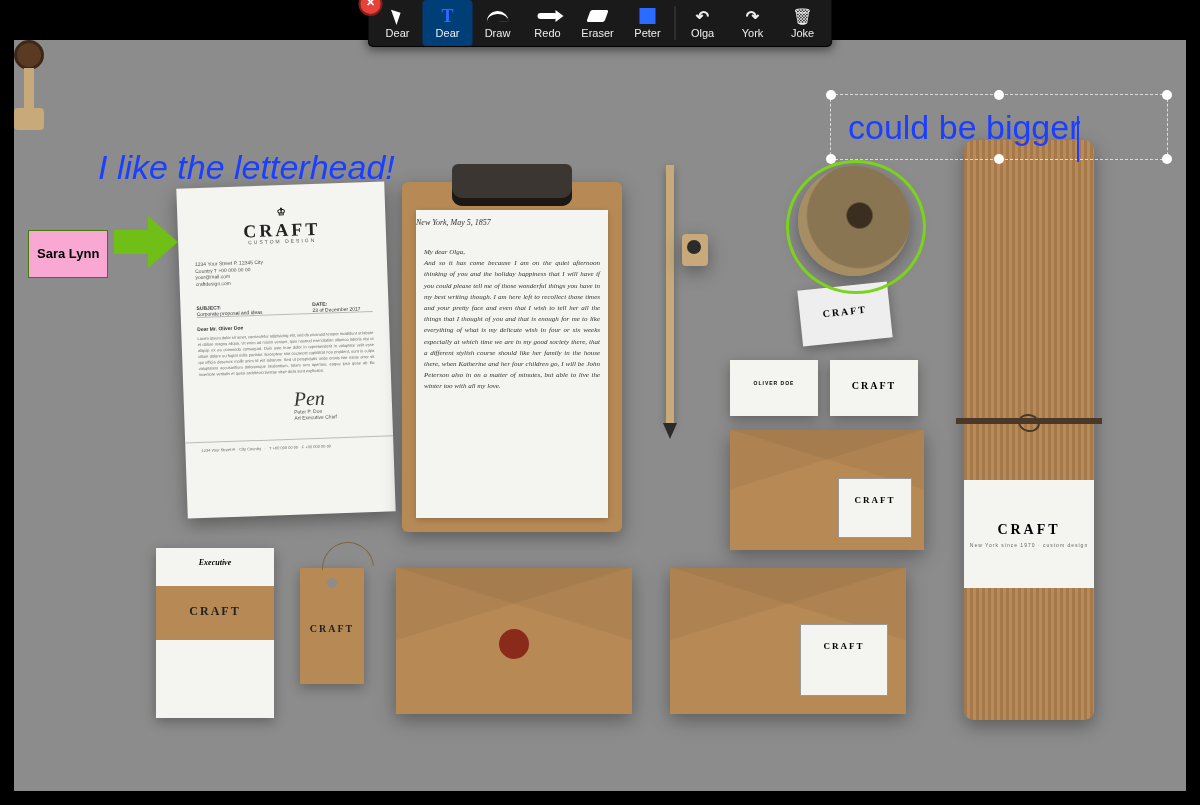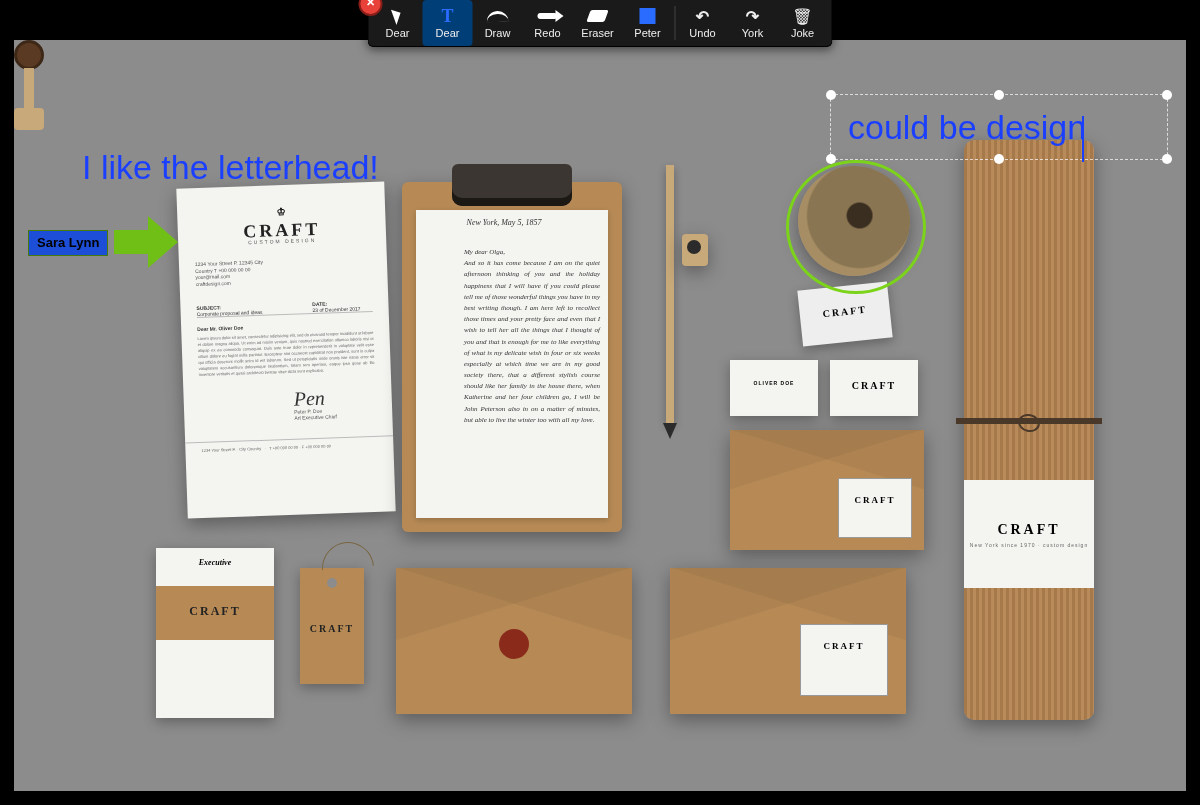--- a/index.html
+++ b/index.html
@@ -21,35 +21,35 @@
   .draw-ic{width:22px;height:8px;border-top:3px solid #fff;border-radius:50% 50% 0 0/100% 100% 0 0;transform:rotate(-2deg);}
   .arrow-ic{width:20px;height:6px;background:#fff;position:relative;border-radius:3px;}
   .arrow-ic:after{content:"";position:absolute;right:-6px;top:-3px;border-left:8px solid #fff;border-top:6px solid transparent;border-bottom:6px solid transparent;}
   .eraser-ic{width:18px;height:12px;background:#fff;border-radius:2px;transform:skewX(-20deg);}
   .square-ic{width:16px;height:16px;background:#2a6cff;}
   .undo-ic,.redo-ic{font-size:18px;font-weight:700;}
   .trash-ic{font-size:16px;}
   
   .ann{position:absolute;}
   .blue-txt{color:#1b3fff;font:400 34px/1 Helvetica,Arial,sans-serif;white-space:nowrap;}
-  #txt1{left:68px;top:110px;}
+  #txt1{left:84px;top:110px;font-style:italic;}
   #txt2{left:834px;top:70px;}
   
   .sel-box{position:absolute;left:816px;top:54px;width:336px;height:64px;
     border:1px dashed rgba(255,255,255,.7);}
   .sel-box .h{position:absolute;width:10px;height:10px;border-radius:50%;background:#fff;}
   .sel-box .h.tl{left:-5px;top:-5px;} .sel-box .h.tr{right:-5px;top:-5px;}
   .sel-box .h.bl{left:-5px;bottom:-5px;} .sel-box .h.br{right:-5px;bottom:-5px;}
   .sel-box .h.tm{left:50%;top:-5px;margin-left:-5px;} .sel-box .h.bm{left:50%;bottom:-5px;margin-left:-5px;}
   .caret{position:absolute;right:2px;top:6px;width:2px;height:46px;background:#1b3fff;}
   
   .circle-draw{position:absolute;left:772px;top:120px;width:134px;height:128px;border:3px solid #7bd31a;border-radius:50%;}
   
-  .name-tag{position:absolute;left:14px;top:190px;background:#1d4ed8;border:1px solid #457a0c;
-    font:600 13px/24px Helvetica;padding:0 8px;height:24px;}
+  .name-tag{position:absolute;left:14px;top:190px;background:#f9a8d4;border:1px solid #457a0c;
+    font:600 13px/24px Helvetica;padding:11px 8px;height:24px;}
   .name-arrow{position:absolute;left:100px;top:176px;width:64px;height:52px;}
   .name-arrow .shaft{position:absolute;left:0;top:14px;width:36px;height:24px;background:#6fbf16;}
   .name-arrow .head{position:absolute;left:34px;top:0;border-left:30px solid #6fbf16;border-top:26px solid transparent;border-bottom:26px solid transparent;}
   
   .item{position:absolute;box-shadow:0 6px 18px rgba(0,0,0,.35);}
   .paper{background:#f4f4f1;}
   .kraft{background:#b78a55;}
   
   .lh{left:168px;top:145px;width:208px;height:330px;transform:rotate(-2deg);}
   .lh .crown{font:700 10px/1 serif;text-align:center;margin-top:22px;}
@@ -60,22 +60,22 @@
   .lh .rule{height:1px;background:#bbb;margin:0 16px;}
   .lh .greet{font:700 5px sans-serif;margin:8px 16px 4px;color:#333;}
   .lh .body{margin:0 16px;font:4px/1.5 sans-serif;color:#666;text-align:justify;}
   .lh .sig{font:italic 20px/1 "Brush Script MT",cursive;margin:14px 0 0 110px;color:#333;}
   .lh .foot{margin-top:18px;border-top:1px solid #bbb;font:4px/1.8 sans-serif;color:#666;padding:4px 16px 0;}
   
   .cb{left:388px;top:142px;width:220px;height:350px;border-radius:6px;}
   .cb .clip{position:absolute;left:50%;top:-18px;transform:translateX(-50%);width:120px;height:42px;
     background:#3b3631;border-radius:6px 6px 10px 10px;box-shadow:inset 0 -8px 0 #1c1915;}
   .cb .sheet{position:absolute;left:14px;top:28px;right:14px;bottom:14px;background:#f4f4f1;box-shadow:0 2px 6px rgba(0,0,0,.2);}
-  .cb .hand{font:italic 7px/1.6 "Brush Script MT",cursive;color:#333;padding:20px 8px;text-align:justify;margin-left:40px;}
-  .cb .date{text-align:center;font:italic 8px "Brush Script MT";color:#333;margin:8px 16px 0 0;}
+  .cb .hand{font:italic 7px/1.6 "Brush Script MT",cursive;color:#333;padding:20px 8px;text-align:justify;}
+  .cb .date{text-align:left;font:italic 8px "Brush Script MT";color:#333;margin:8px 16px 0 0;}
   
   .pencil{left:652px;top:125px;width:8px;height:258px;background:#c7a97a;box-shadow:0 4px 8px rgba(0,0,0,.3);}
   .pencil:before{content:"";position:absolute;bottom:-16px;left:-3px;border-top:16px solid #2b2b2b;border-left:7px solid transparent;border-right:7px solid transparent;}
   
   .sharp{left:668px;top:194px;width:26px;height:32px;background:#c7a97a;border-radius:4px;}
   .sharp:before{content:"";position:absolute;left:5px;top:6px;width:14px;height:14px;border-radius:50%;background:#2b2b2b;}
   
   .twine{left:784px;top:126px;width:112px;height:110px;border-radius:50%;
     background:radial-gradient(circle at 55% 45%,#3a2e20 0 14%,#8a7552 16% 60%,#a68d64 62% 100%);}
   
@@ -228,21 +228,21 @@
 
   <div class="sel-box">
     <div class="h tl"></div>
     <div class="h tm"></div>
     <div class="h tr"></div>
     <div class="h bl"></div>
     <div class="h bm"></div>
     <div class="h br"></div>
   </div>
   <div id="txt2" class="ann blue-txt">
-    <span>could be design</span>
+    <span>could be bigger</span>
     <span class="caret"></span>
   </div>
 
   <div class="circle-draw"></div>
 
   <div class="name-tag">Sara Lynn</div>
   <div class="name-arrow">
     <div class="shaft"></div>
       <div class="head"></div>
   </div>
@@ -283,21 +283,21 @@
   </div>
   <div class="tool">
     <div class="ic">
         <div class="square-ic"></div>
       </div>
     <span>Peter</span>
   </div>
   <div class="sep"></div>
   <div class="tool">
     <div class="ic undo-ic">↶</div>
-    <span>Undo</span>
+    <span>Olga</span>
   </div>
   <div class="tool">
     <div class="ic redo-ic">↷</div>
     <span>York</span>
   </div>
   <div class="tool">
     <div class="ic trash-ic">🗑</div>
     <span>Joke</span>
   </div>
 </div>

